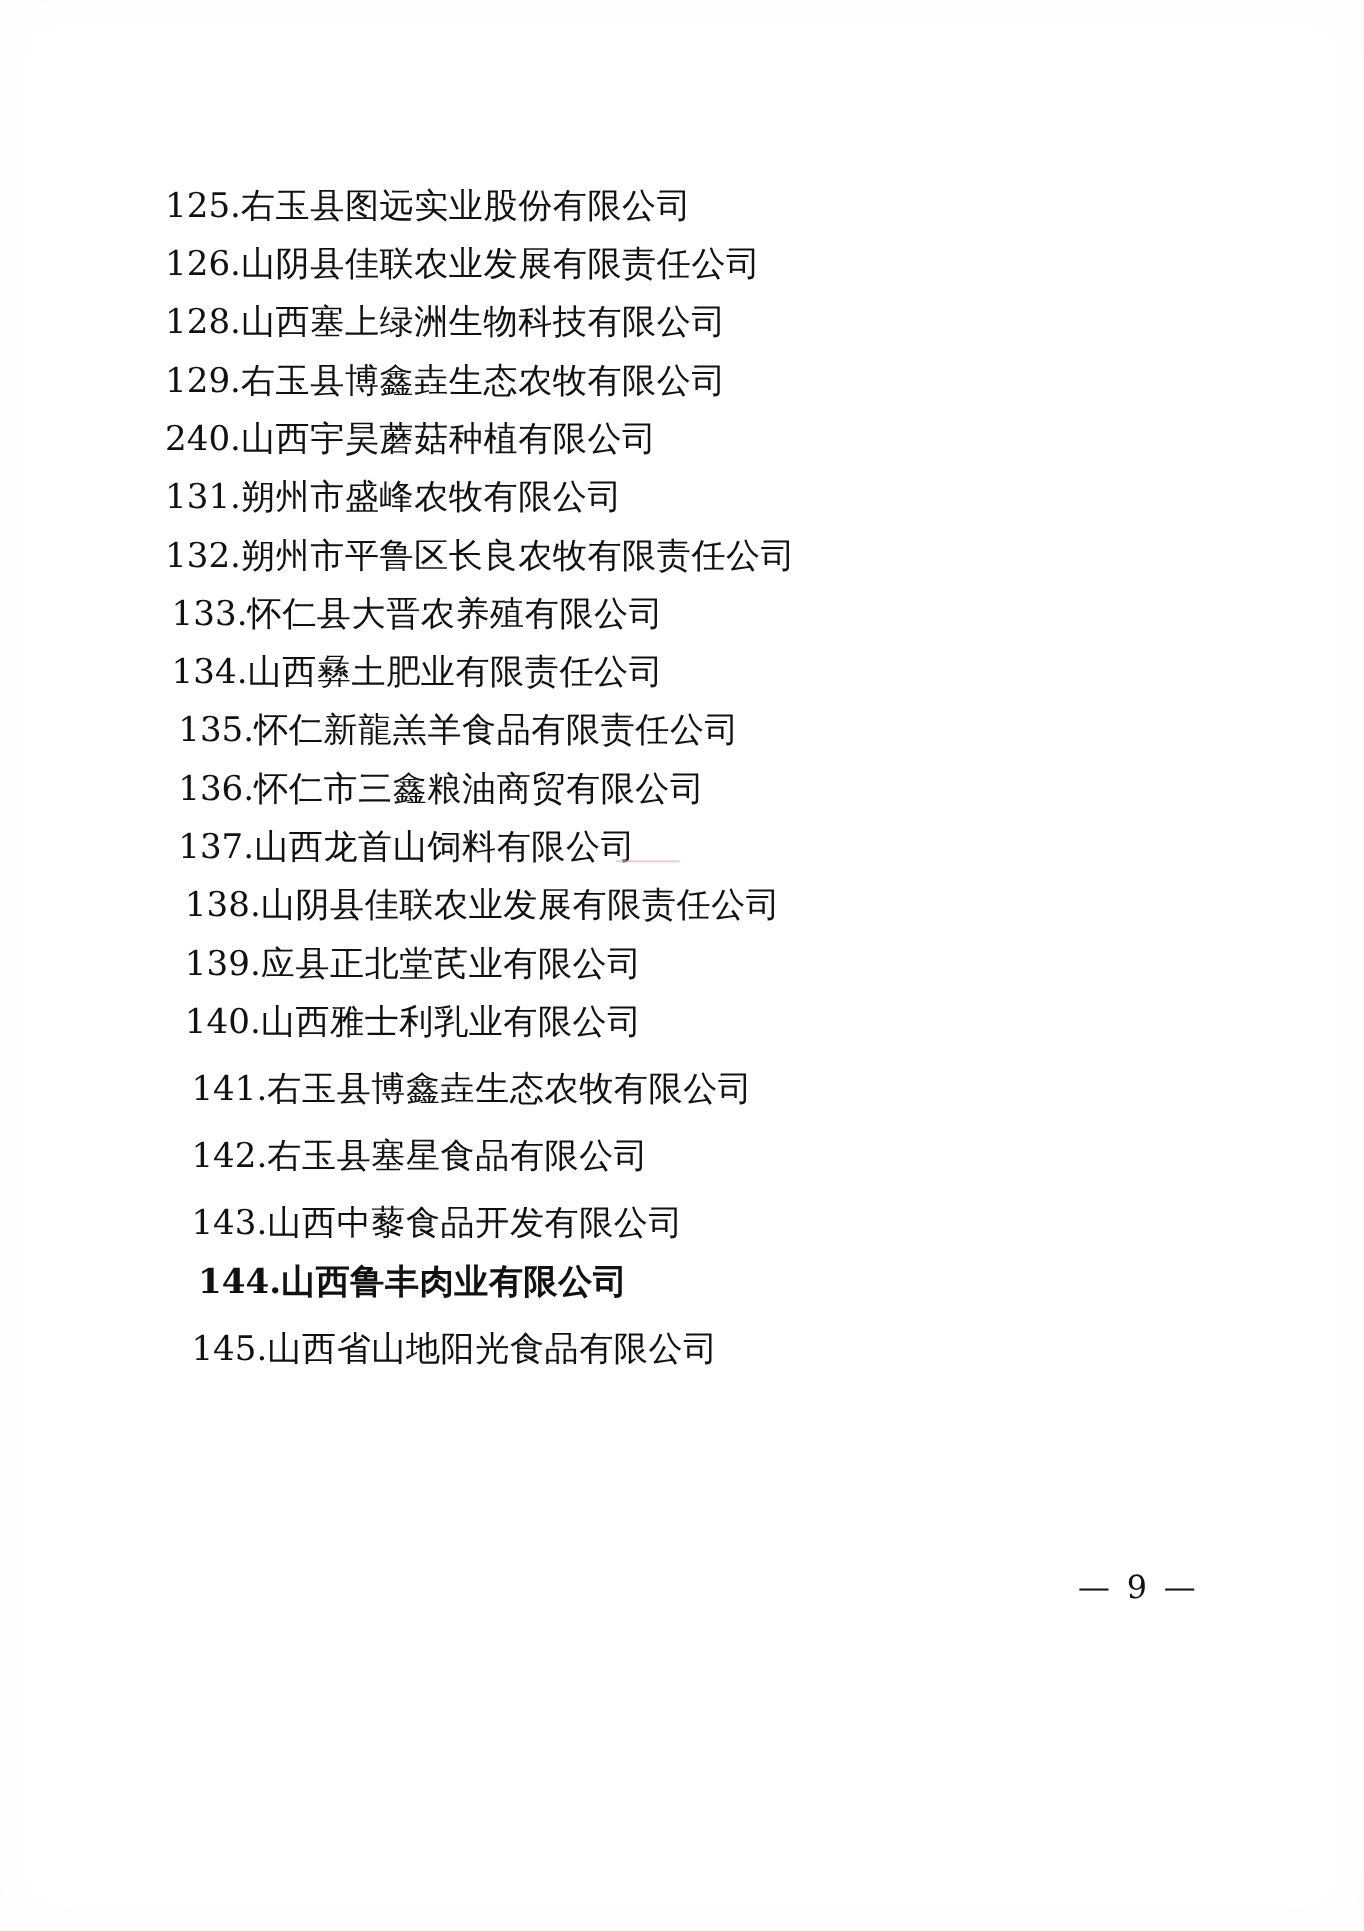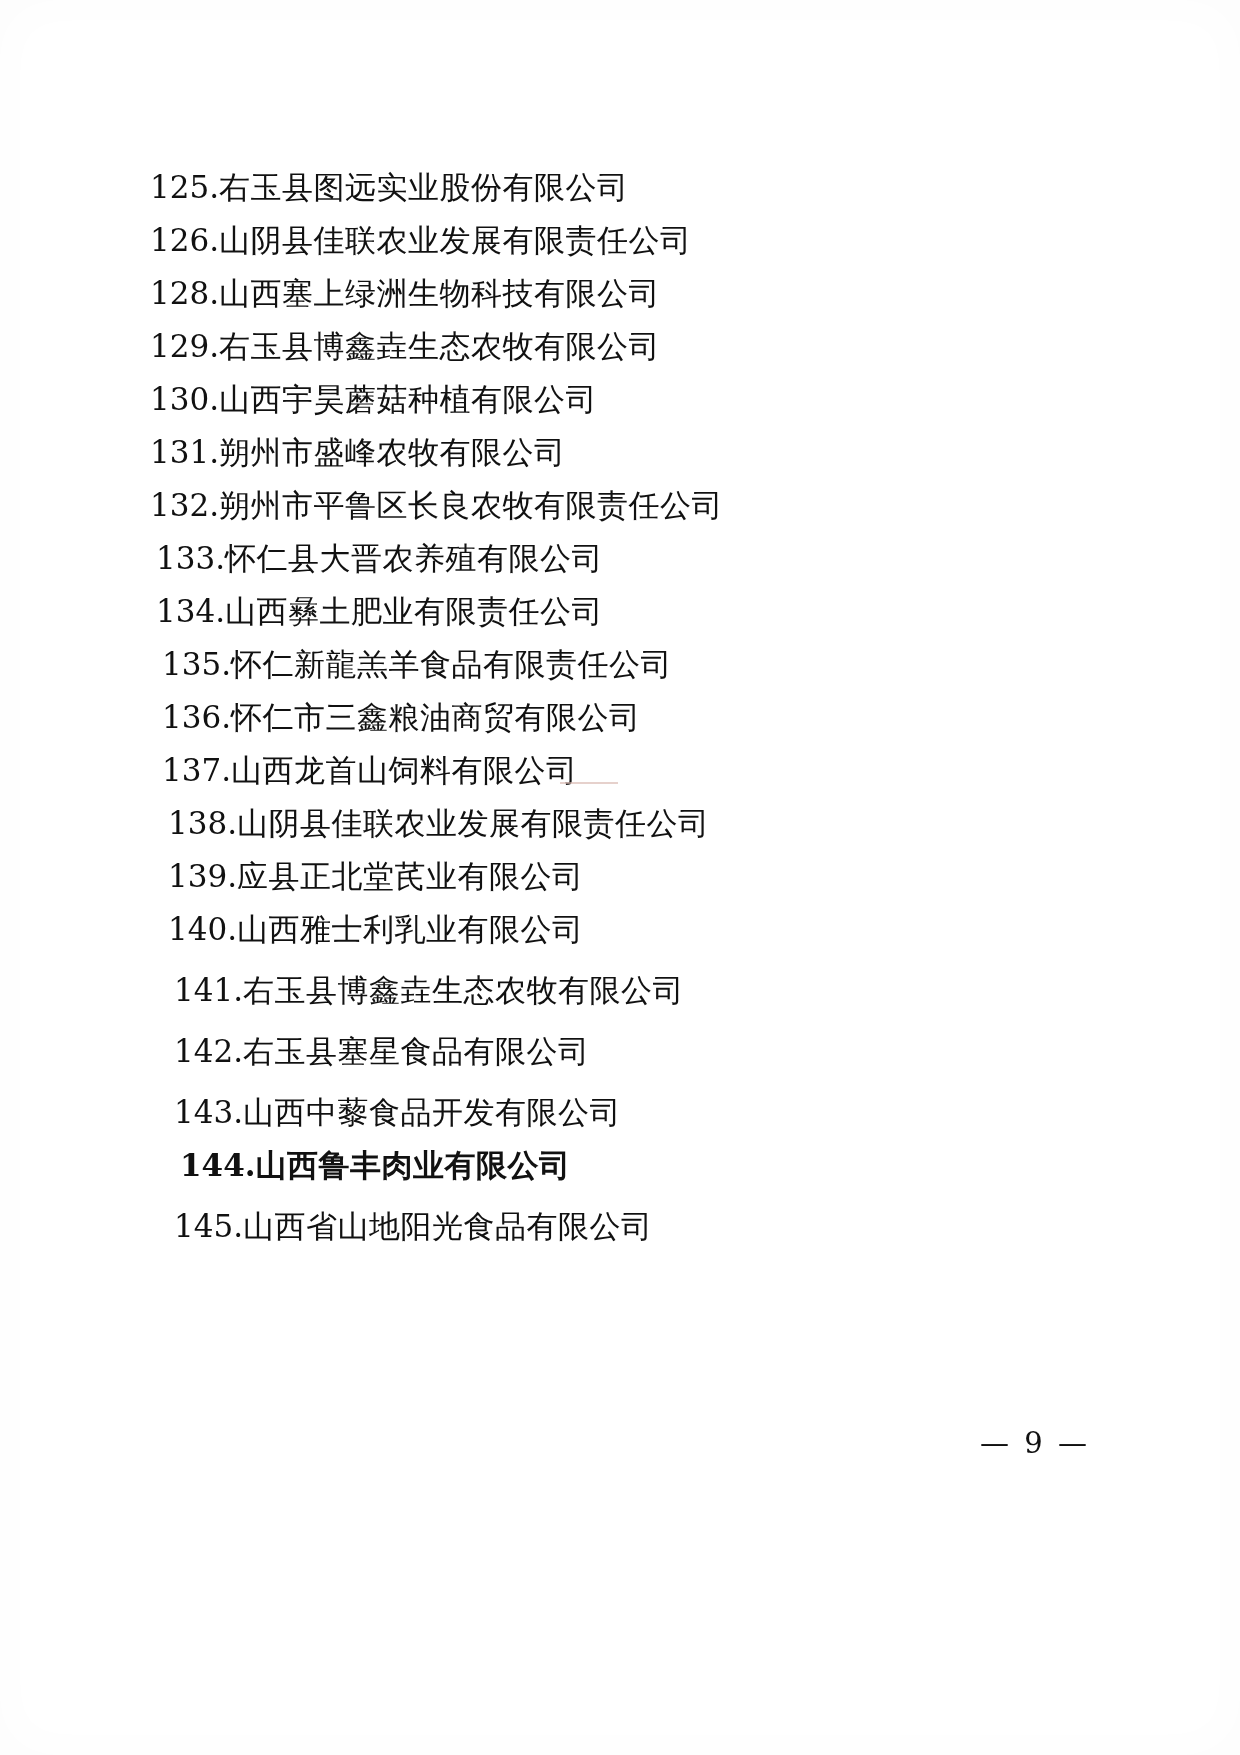--- a/index.html
+++ b/index.html
@@ -91,21 +91,21 @@
 <body>
 
 <div class="page">
 
   <div class="doc-body">
 
     <p class="entry indent-0"><span class="num">125.</span><span class="nm">右玉县图远实业股份有限公司</span></p>
     <p class="entry indent-0"><span class="num">126.</span><span class="nm">山阴县佳联农业发展有限责任公司</span></p>
     <p class="entry indent-0"><span class="num">128.</span><span class="nm">山西塞上绿洲生物科技有限公司</span></p>
     <p class="entry indent-0"><span class="num">129.</span><span class="nm">右玉县博鑫垚生态农牧有限公司</span></p>
-    <p class="entry indent-0"><span class="num">130.</span><span class="nm">山西宇昊蘑菇种植有限公司</span></p>
+    <p class="entry indent-0"><span class="num">240.</span><span class="nm">山西宇昊蘑菇种植有限公司</span></p>
     <p class="entry indent-0"><span class="num">131.</span><span class="nm">朔州市盛峰农牧有限公司</span></p>
     <p class="entry indent-0"><span class="num">132.</span><span class="nm">朔州市平鲁区长良农牧有限责任公司</span></p>
     <p class="entry indent-1"><span class="num">133.</span><span class="nm">怀仁县大晋农养殖有限公司</span></p>
     <p class="entry indent-1"><span class="num">134.</span><span class="nm">山西彝土肥业有限责任公司</span></p>
     <p class="entry indent-2"><span class="num">135.</span><span class="nm">怀仁新龍羔羊食品有限责任公司</span></p>
     <p class="entry indent-2"><span class="num">136.</span><span class="nm">怀仁市三鑫粮油商贸有限公司</span></p>
     <p class="entry indent-2"><span class="num">137.</span><span class="nm">山西龙首山饲料有限公司</span></p>
     <p class="entry indent-3"><span class="num">138.</span><span class="nm">山阴县佳联农业发展有限责任公司</span></p>
     <p class="entry indent-3"><span class="num">139.</span><span class="nm">应县正北堂芪业有限公司</span></p>
     <p class="entry indent-3"><span class="num">140.</span><span class="nm">山西雅士利乳业有限公司</span></p>

